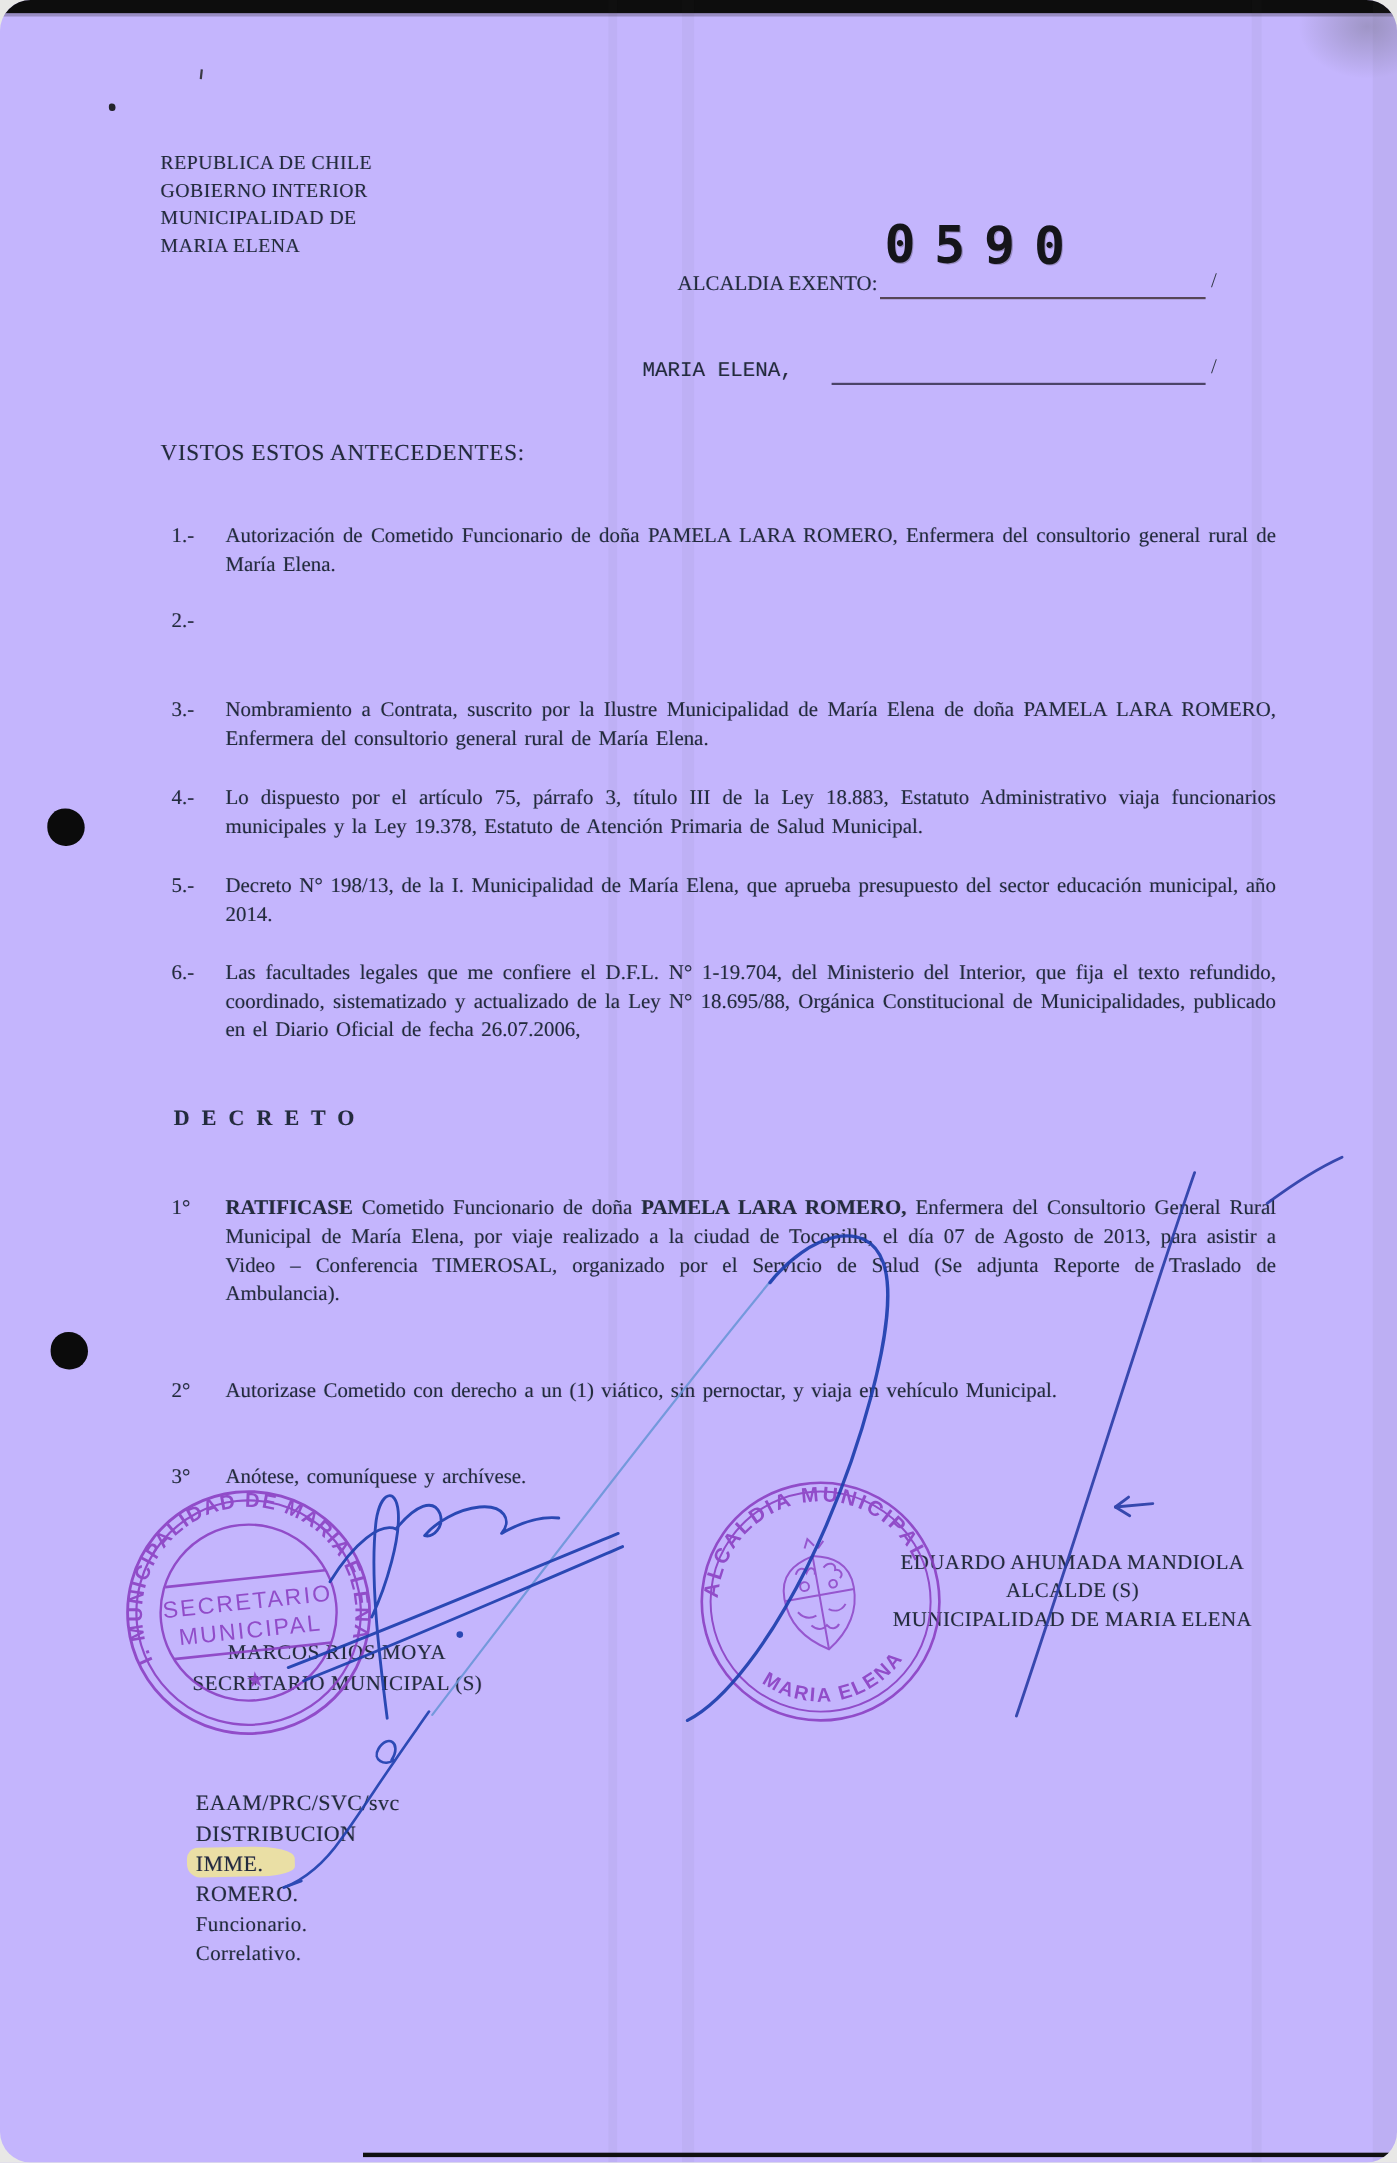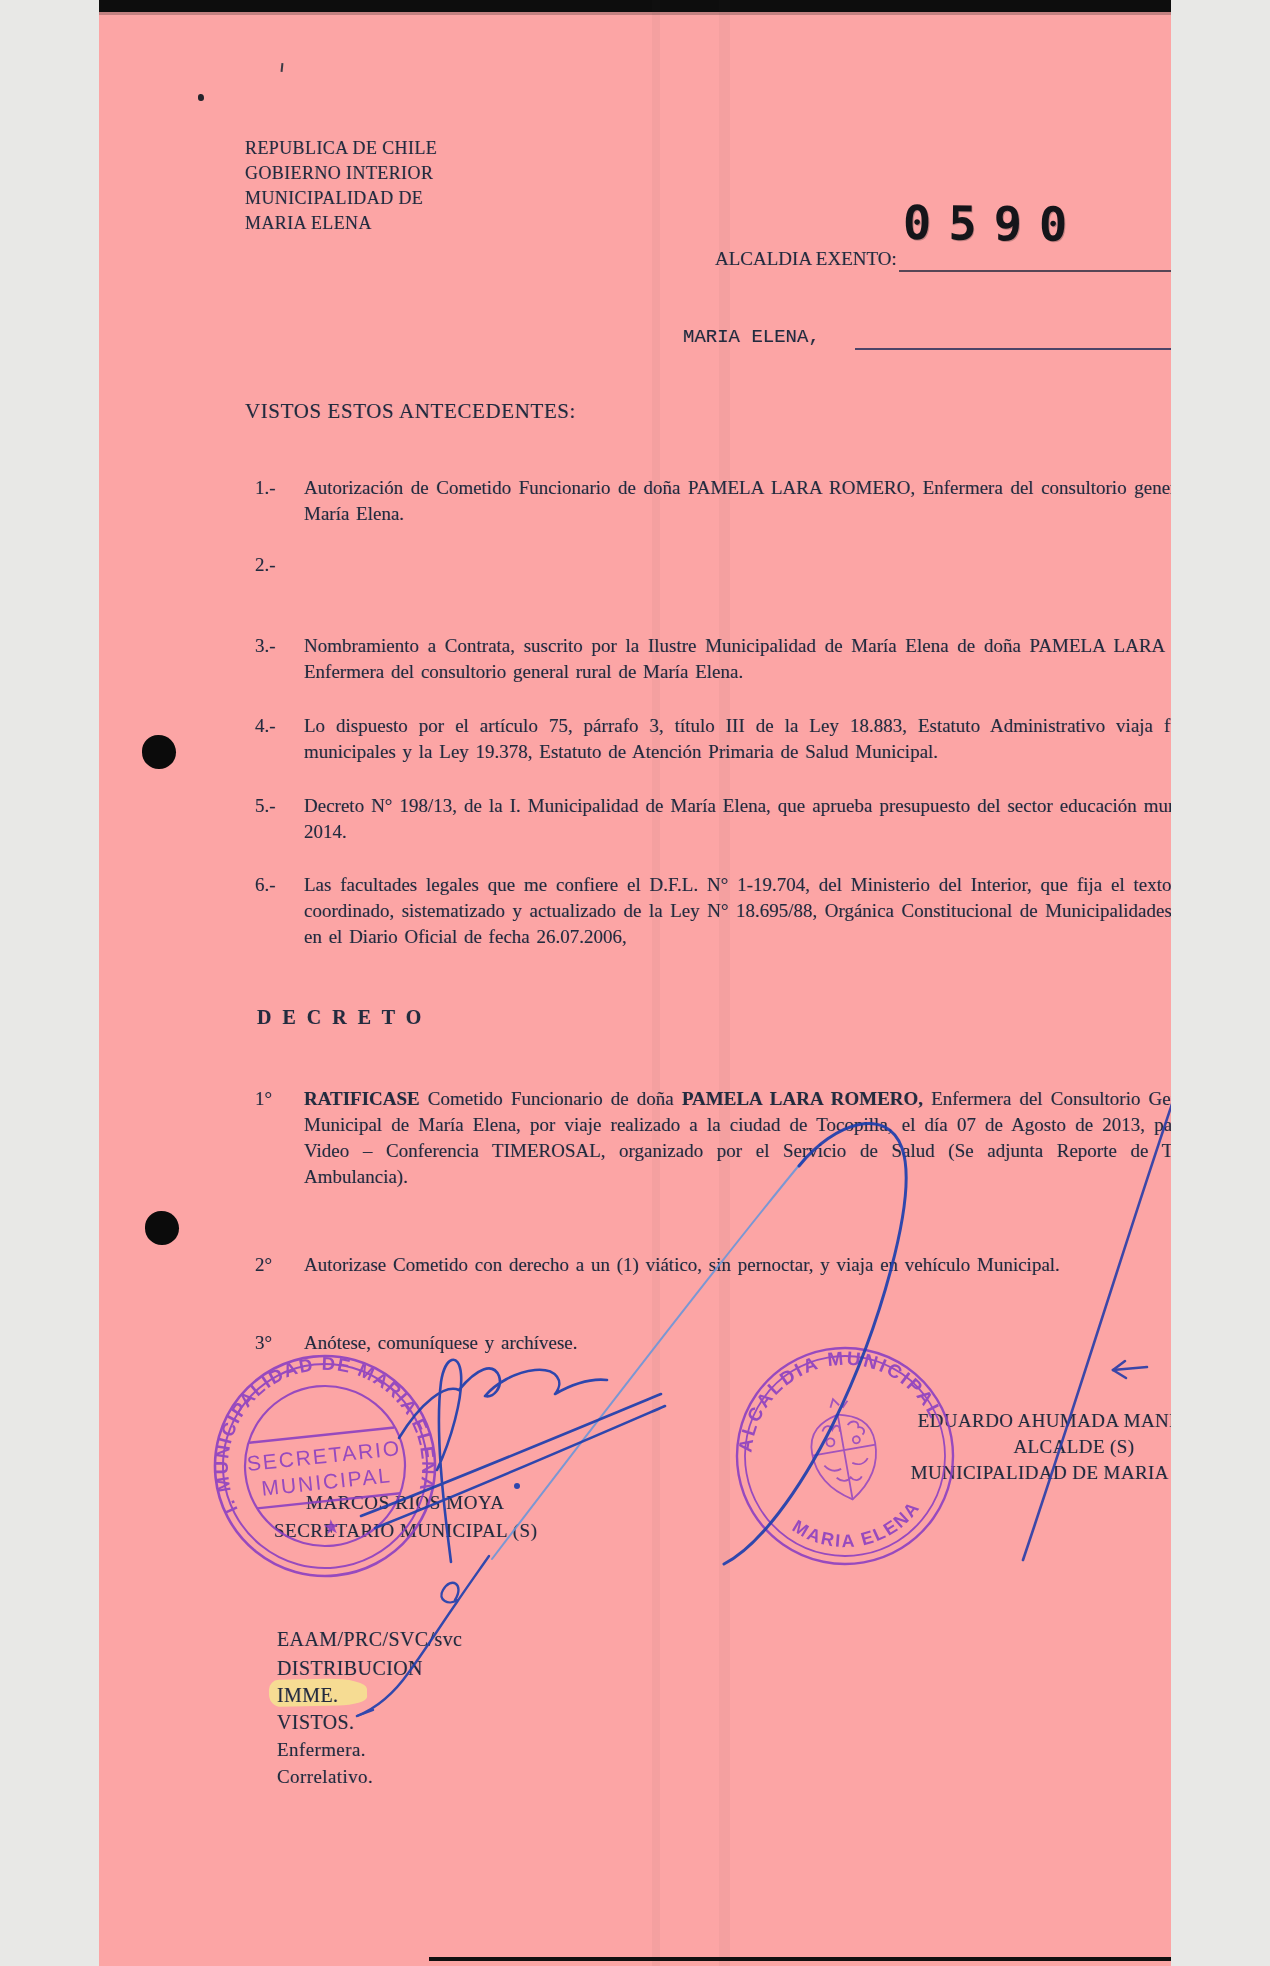--- a/index.html
+++ b/index.html
@@ -1,19 +1,19 @@
 <!DOCTYPE html>
 <html><head>
 <meta charset="utf-8">
 <style>
   html,body{margin:0;padding:0;background:#e8e8e6;}
   .page{
-    position:relative;width:1072px;height:1966px;margin:0 auto;
-    background:#fca5a5;overflow:hidden;
-    font-family:"Liberation Serif",serif;color:#232b3d;
+    position:relative;width:1270px;height:1966px;margin:0 auto;
+    background:#c4b5fd;overflow:hidden;
+    font-family:"Liberation Serif",serif;color:#232b3d;border-radius:28px;
   }
   .ink{ text-shadow:0.6px 0 0 rgba(140,60,160,.22), -0.6px 0 0 rgba(30,120,90,.22); }
   .abs{position:absolute;}
   
   .topbar{left:0;top:0;width:1270px;height:12px;background:#0d0d0d;}
   .topbar2{left:0;top:12px;width:1270px;height:3px;background:rgba(20,20,20,.25);}
   .bottomline{left:330px;top:1957px;width:940px;height:4px;background:#101010;}
   .stripe{top:0;height:1966px;background:rgba(60,60,70,.045);}
   .rightband{left:1248px;top:0;width:22px;height:1966px;background:rgba(80,80,80,.06);}
   .smudge{left:1180px;top:12px;width:90px;height:60px;
@@ -181,22 +181,22 @@
   <div class="abs mayor-block ink">
     <div>EDUARDO AHUMADA MANDIOLA</div>
     <div>ALCALDE (S)</div>
     <div>MUNICIPALIDAD DE MARIA ELENA</div>
   </div>
 
   <div class="abs highlight"></div>
   <div class="abs fline ink" style="top:1628px;">EAAM/PRC/SVC/svc</div>
   <div class="abs fline ink" style="top:1657px;">DISTRIBUCION</div>
   <div class="abs fline ink" style="top:1684px;">IMME.</div>
-  <div class="abs fline ink" style="top:1711px;">VISTOS.</div>
-  <div class="abs fline ink" style="top:1739px;font-size:19px;">Enfermera.</div>
+  <div class="abs fline ink" style="top:1711px;">ROMERO.</div>
+  <div class="abs fline ink" style="top:1739px;font-size:19px;">Funcionario.</div>
   <div class="abs fline ink" style="top:1766px;font-size:19px;">Correlativo.</div>
 
   <svg class="abs sig-overlay" width="1270" height="1966" viewBox="0 0 1270 1966">
     <g fill="none" stroke-linecap="round" stroke-linejoin="round">
 
       <path d="M 393 1559 C 470 1458 612 1272 706 1158" stroke="#6b96d8" stroke-width="2" opacity=".9"></path>
       <path d="M 700 1166 C 735 1122 788 1106 803 1148 C 820 1196 780 1330 734 1424 C 700 1492 660 1546 625 1564" stroke="#1d3fae" stroke-width="3" opacity=".92"></path>
 
       <g stroke="#1d3fae" stroke-width="2.6" opacity=".92">
         <path d="M 352 1562 C 344 1500 336 1430 342 1382 C 346 1356 360 1352 362 1374 C 364 1398 352 1440 338 1470"></path>

